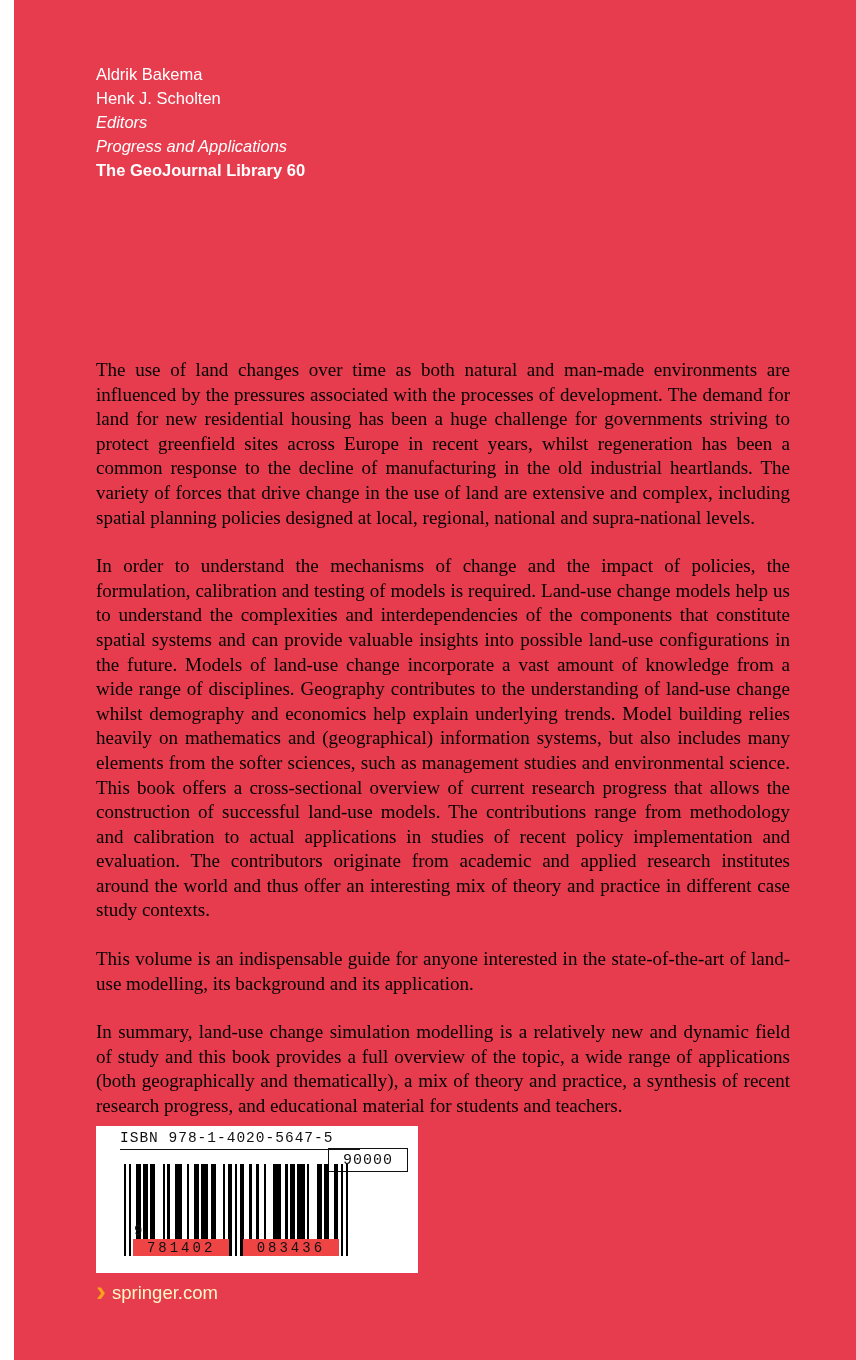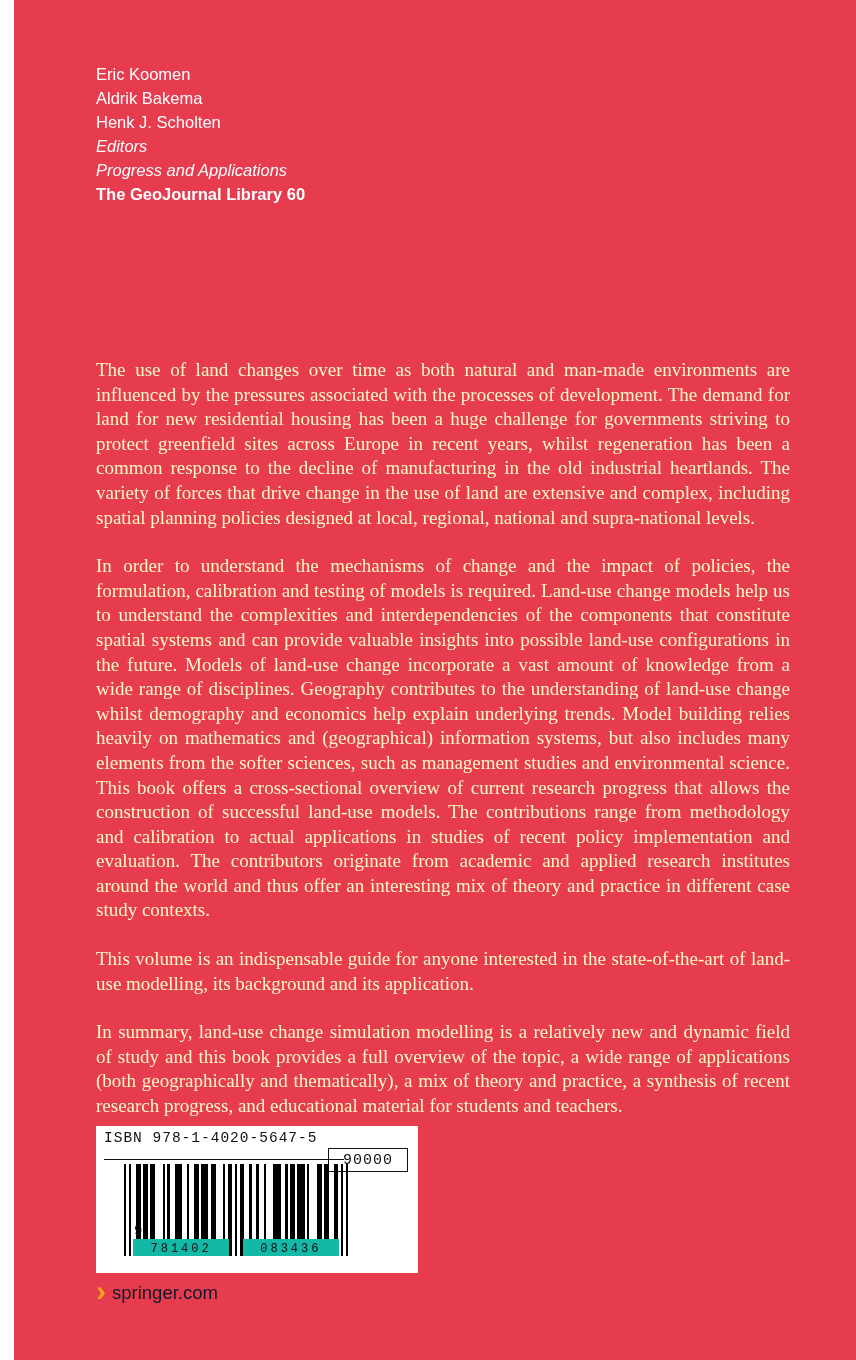--- a/index.html
+++ b/index.html
@@ -17,52 +17,51 @@
   .head-block{position:absolute;left:82px;top:62px;line-height:24px;font-size:16.5px;}
   .head-block p{margin:0;}
   .editors-label{font-style:italic;}
   .book-title{font-weight:bold;}
   .book-subtitle{font-style:italic;}
   .book-series{font-weight:bold;}
 
   
   .blurb{position:absolute;left:82px;top:358px;width:694px;
          font-family:"Liberation Serif",serif;font-size:19px;line-height:24.6px;
-         text-align:justify;color:#fef9c3;}
+         text-align:justify;color:#000000;}
   .blurb p{margin:0 0 24px 0;}
 
   
   .barcode-panel{position:absolute;left:82px;top:1126px;width:322px;height:147px;
                  background:#ffffff;color:var(--ink);font-family:"Liberation Mono","DejaVu Sans Mono",monospace;}
-  .isbn-row{position:absolute;left:8px;top:4px;width:240px;font-size:14.5px;letter-spacing:1px;
-            border-bottom:1.5px solid #111;padding-bottom:13px;}
+  .isbn-row{position:absolute;left:24px;top:4px;width:240px;font-size:14.5px;letter-spacing:1px;
+            border-bottom:1.5px solid #111;padding-bottom:3px;}
   .price-box{position:absolute;right:10px;top:22px;width:80px;height:24px;border:1.5px solid #111;
              display:flex;align-items:center;justify-content:center;font-size:15px;letter-spacing:1px;}
   .bars-area{position:absolute;left:28px;top:38px;width:224px;height:92px;}
   .bars-fill{position:absolute;inset:0;}
   .bars-fill div{position:absolute;top:0;height:100%;background:#000;}
-  .digit-box{position:absolute;bottom:0;height:17px;background:#14b8a6;display:flex;align-items:flex-end;
-             justify-content:center;font-size:12px;letter-spacing:3px;}
+  .digit-box{position:absolute;bottom:0;height:17px;background:#ef4444;display:flex;align-items:flex-end;
+             justify-content:center;font-size:14px;letter-spacing:3px;}
   .digit-box.g1{left:4%;width:43%;}
   .digit-box.g2{left:53%;width:43%;}
   .lead-digit{position:absolute;left:10px;bottom:17px;font-size:14px;}
 
   
   .footer{position:absolute;left:82px;top:1281px;display:flex;align-items:center;gap:6px;}
   .chevron{color:var(--springer-orange);font-size:30px;font-weight:bold;line-height:24px;transform:translateY(-2px);}
-  .springer-text{color:#0f172a;font-size:18.5px;}
+  .springer-text{color:#fef9c3;font-size:18.5px;}
 </style>
 </head>
 <body>
 
 <div class="page">
   <div class="cover">
 
     <div class="head-block">
-      <p>Eric Koomen</p>
       <p>Aldrik Bakema</p>
       <p>Henk J. Scholten</p>
       <p class="editors-label">Editors</p>
       <p class="book-subtitle">Progress and Applications</p>
       <p class="book-series">The GeoJournal Library 60</p>
     </div>
 
     <div class="blurb">
       <p>The use of land changes over time as both natural and man-made environments are influenced by the pressures associated with the processes of development. The demand for land for new residential housing has been a huge challenge for governments striving to protect greenfield sites across Europe in recent years, whilst regeneration has been a common response to the decline of manufacturing in the old industrial heartlands. The variety of forces that drive change in the use of land are extensive and complex, including spatial planning policies designed at local, regional, national and supra-national levels.</p>
       <p>In order to understand the mechanisms of change and the impact of policies, the formulation, calibration and testing of models is required. Land-use change models help us to understand the complexities and interdependencies of the components that constitute spatial systems and can provide valuable insights into possible land-use configurations in the future. Models of land-use change incorporate a vast amount of knowledge from a wide range of disciplines. Geography contributes to the understanding of land-use change whilst demography and economics help explain underlying trends. Model building relies heavily on mathematics and (geographical) information systems, but also includes many elements from the softer sciences, such as management studies and environmental science. This book offers a cross-sectional overview of current research progress that allows the construction of successful land-use models. The contributions range from methodology and calibration to actual applications in studies of recent policy implementation and evaluation. The contributors originate from academic and applied research institutes around the world and thus offer an interesting mix of theory and practice in different case study contexts.</p>

